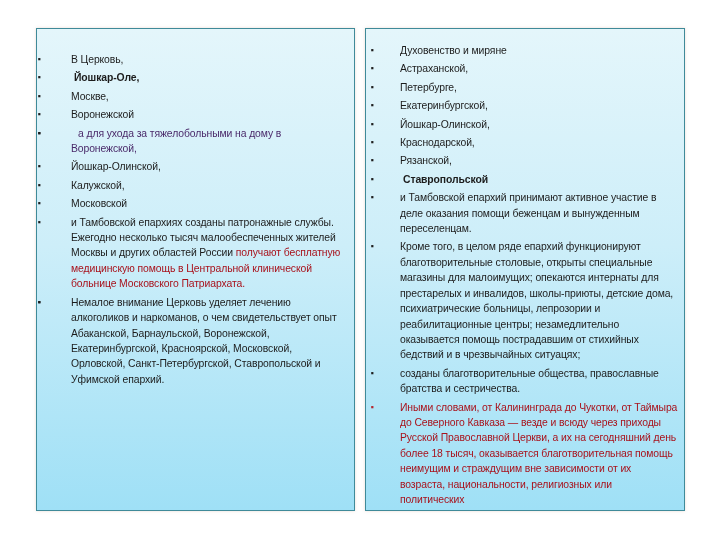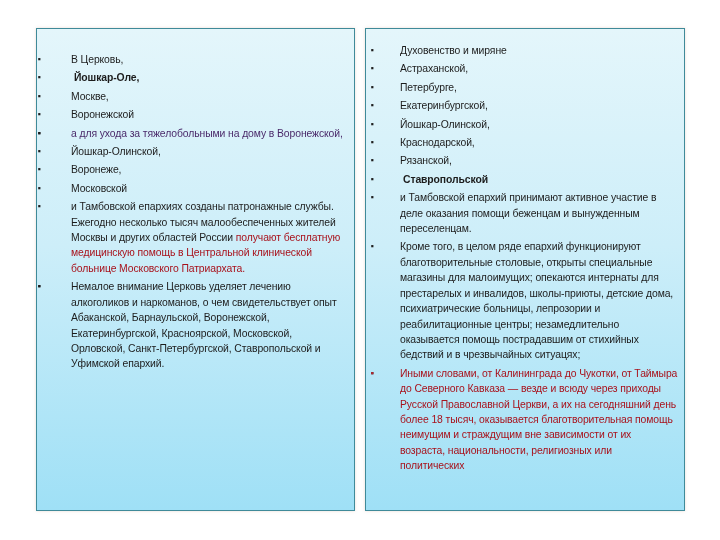--- a/index.html
+++ b/index.html
@@ -26,51 +26,51 @@
   }
   .box.right li.item { padding-left: 34px; }
   .bullet {
     position: absolute; left: -1px; top: 0; width: 8px; text-align: center;
     font-size: 9px; color: #1c1c1c;
   }
   .box.left .bullet { left: -2px; }
   .box.right .bullet { left: 2px; }
   .bullet.red { color: #b4262e; }
   .red { color: #a8121c; }
-  .purple { color: #4a2a6a; }
+  .purple { color: #4a2a6a; margin-left: 7px; }
   .indent1 { padding-left: 3px; font-weight: bold; }
 </style>
 </head>
 <body>
 
 <div class="box left">
   <ul class="items">
     <li class="item"><span class="bullet">▪</span><span class="txt">В Церковь,</span></li>
     <li class="item"><span class="bullet">▪</span><span class="txt indent1"> Йошкар-Оле,</span></li>
     <li class="item"><span class="bullet">▪</span><span class="txt">Москве,</span></li>
     <li class="item"><span class="bullet">▪</span><span class="txt">Воронежской</span></li>
     <li class="item"><span class="bullet">▪</span></li>
     <li class="item"><span class="bullet">▪</span><span class="txt purple">а для ухода за тяжелобольными на дому в Воронежской,</span></li>
     <li class="item"><span class="bullet">▪</span><span class="txt">Йошкар-Олинской,</span></li>
-    <li class="item"><span class="bullet">▪</span><span class="txt">Воронеже,</span></li>
+    <li class="item"><span class="bullet">▪</span><span class="txt">Калужской,</span></li>
     <li class="item"><span class="bullet">▪</span><span class="txt">Московской</span></li>
     <li class="item"><span class="bullet">▪</span><span class="txt"><span> и Тамбовской епархиях созданы патронажные службы. Ежегодно несколько тысяч малообеспеченных жителей Москвы и других областей России </span><span class="red">получают бесплатную медицинскую помощь в Центральной клинической больнице Московского Патриархата.</span></span></li>
     <li class="item"><span class="bullet">▪</span></li>
     <li class="item"><span class="bullet">▪</span><span class="txt"> Немалое внимание Церковь уделяет лечению алкоголиков и наркоманов, о чем свидетельствует опыт Абаканской, Барнаульской, Воронежской, Екатеринбургской, Красноярской, Московской, Орловской, Санкт-Петербургской, Ставропольской и Уфимской епархий.</span></li>
   </ul>
 </div>
 
 <div class="box right">
   <ul class="items">
     <li class="item"><span class="bullet">▪</span><span class="txt">Духовенство и миряне</span></li>
     <li class="item"><span class="bullet">▪</span><span class="txt">Астраханской,</span></li>
     <li class="item"><span class="bullet">▪</span><span class="txt">Петербурге,</span></li>
     <li class="item"><span class="bullet">▪</span><span class="txt">Екатеринбургской,</span></li>
     <li class="item"><span class="bullet">▪</span><span class="txt">Йошкар-Олинской,</span></li>
     <li class="item"><span class="bullet">▪</span><span class="txt">Краснодарской,</span></li>
     <li class="item"><span class="bullet">▪</span><span class="txt">Рязанской,</span></li>
     <li class="item"><span class="bullet">▪</span><span class="txt indent1"> Ставропольской</span></li>
     <li class="item"><span class="bullet">▪</span><span class="txt">и Тамбовской епархий принимают активное участие в деле оказания помощи беженцам и вынужденным переселенцам.</span></li>
     <li class="item"><span class="bullet">▪</span><span class="txt">Кроме того, в целом ряде епархий функционируют благотворительные столовые, открыты специальные магазины для малоимущих; опекаются интернаты для престарелых и инвалидов, школы-приюты, детские дома, психиатрические больницы, лепрозории и реабилитационные центры; незамедлительно оказывается помощь пострадавшим от стихийных бедствий и в чрезвычайных ситуацях;</span></li>
-    <li class="item"><span class="bullet">▪</span></li>
+    <li class="item"><span class="bullet">▪</span><span class="txt">созданы благотворительные общества, православные братства и сестричества.</span></li>
     <li class="item"><span class="bullet red">▪</span><span class="txt red">Иными словами, от Калининграда до Чукотки, от Таймыра до Северного Кавказа — везде и всюду через приходы Русской Православной Церкви, а их на сегодняшний день более 18 тысяч, оказывается благотворительная помощь неимущим и страждущим вне зависимости от их возраста, национальности, религиозных или политических</span></li>
   </ul>
 </div>
 
 </body></html>

